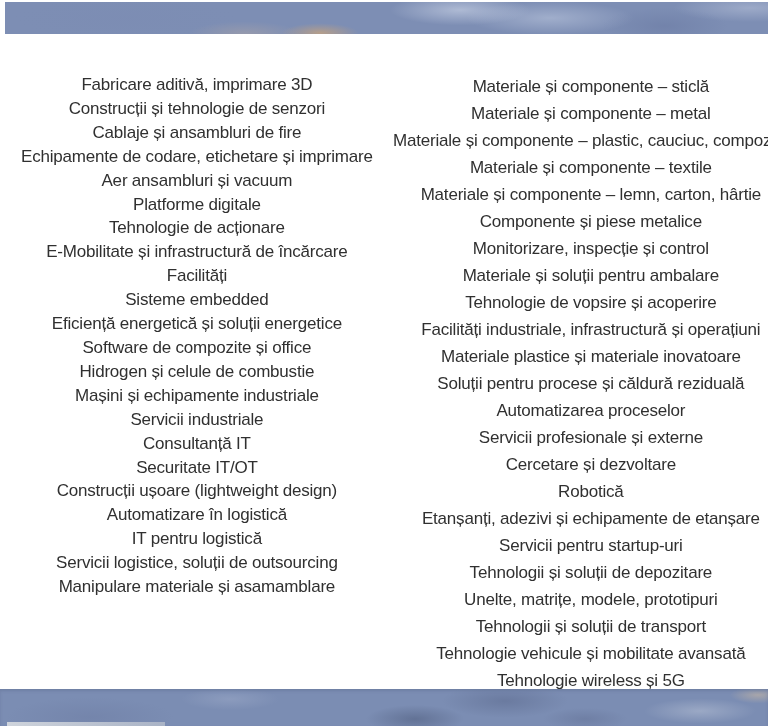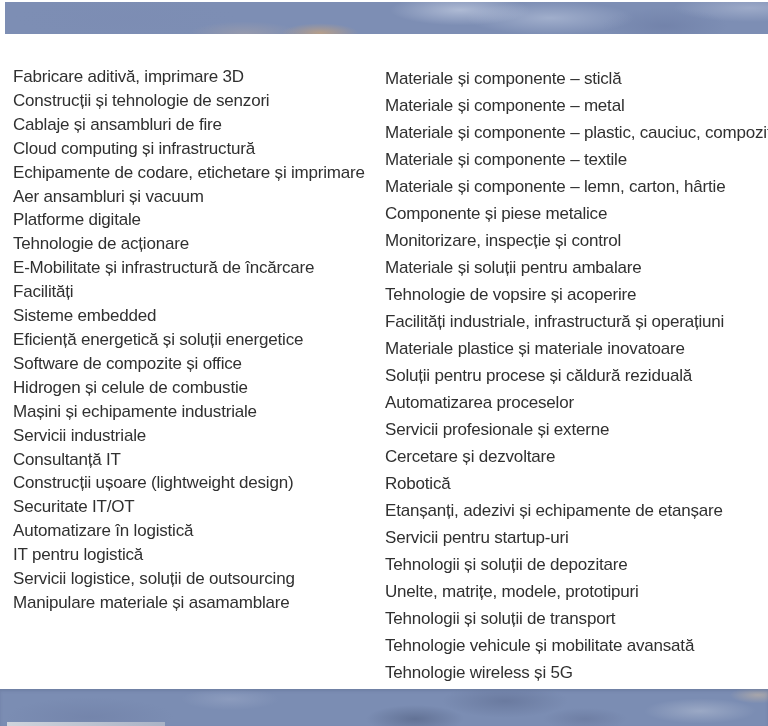--- a/index.html
+++ b/index.html
@@ -56,27 +56,28 @@
     left: 7px;
     bottom: 0;
     width: 158px;
     height: 4px;
     background: linear-gradient(to right, #cfd4dc, #a9b3c6);
   }
 
   
   .col {
     position: absolute;
-    margin: 8px;
+    margin: 16px;
     padding: 0;
     list-style: none;
     color: #303030;
     font-size: 17px;
     letter-spacing: -0.2px;
     white-space: nowrap;
+    text-align: center;
   }
   .col li {
     margin: 0;
     padding: 0;
   }
   .col-left {
     top: 57px;
     left: 5px;
     line-height: 23.9px;
   }
@@ -94,21 +95,20 @@
   <div class="band band-top"></div>
 
   <ul class="col col-left">
 
       <li class="item">Fabricare aditivă, imprimare 3D</li>
 
       <li class="item">Construcții și tehnologie de senzori</li>
 
       <li class="item">Cablaje și ansambluri de fire</li>
 
-      <li class="item">Cloud computing și infrastructură</li>
 
       <li class="item">Echipamente de codare, etichetare și imprimare</li>
 
       <li class="item">Aer ansambluri și vacuum</li>
 
       <li class="item">Platforme digitale</li>
 
       <li class="item">Tehnologie de acționare</li>
 
       <li class="item">E-Mobilitate și infrastructură de încărcare</li>
@@ -124,23 +124,23 @@
 
       <li class="item">Hidrogen și celule de combustie</li>
 
 
       <li class="item">Mașini și echipamente industriale</li>
 
       <li class="item">Servicii industriale</li>
 
       <li class="item">Consultanță IT</li>
 
+      <li class="item">Securitate IT/OT</li>
+
       <li class="item">Construcții ușoare (lightweight design)</li>
-
-      <li class="item">Securitate IT/OT</li>
 
 
       <li class="item">Automatizare în logistică</li>
 
       <li class="item">IT pentru logistică</li>
 
       <li class="item">Servicii logistice, soluții de outsourcing</li>
 
       <li class="item">Manipulare materiale și asamamblare</li>
     </ul>

